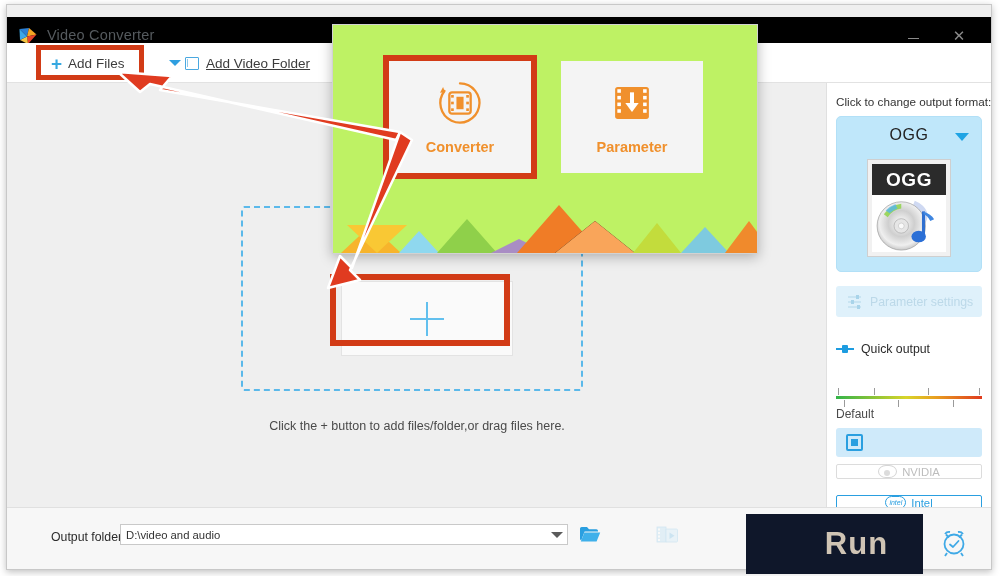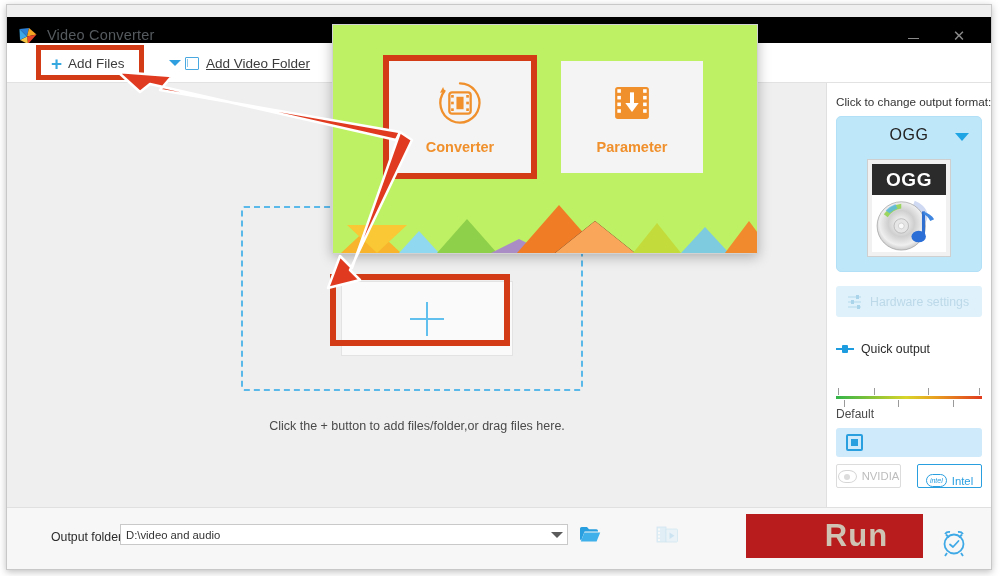--- a/index.html
+++ b/index.html
@@ -203,21 +203,21 @@
     border-radius: 3px; display:flex; align-items:center; padding-left: 10px;
     font-size: 12.3px; color: #4a4a4a;
   }
   .hw-ic {
     width: 17px; height: 17px; margin-right: 8px;
     border: 2px solid #2a9fe0; border-radius: 2px;
     display:flex; align-items:center; justify-content:center;
   }
   .hw-ic span{ width:7px;height:7px;background:#2a9fe0; display:block;}
 
-  .gpus { margin-top: 7px; display:flex; gap: 16px; }
+  .gpus { margin-top: 7px; display:flex; gap: 16px; flex-direction: column; }
   .gpu {
     flex: 1; height: 24px; border: 1px solid #dcdcdc; border-radius: 2px;
     background: #fff; display:flex; align-items:center; justify-content:center;
     font-size: 11.3px; color: #bdbdbd; gap: 5px;
   }
   .gpu.active { border-color: #2a9fe0; color: #2a9fe0; align-items: flex-end; }
   .gpu-badge {
     width:21px;height:13px;border-radius:7px;border:1.3px solid #cfcfcf;
     font-size:7px; display:flex;align-items:center;justify-content:center; color:#cfcfcf;
     font-style: italic;
@@ -255,22 +255,22 @@
   .out-folder {
     position: absolute; left: 572px; top: 17px;
     width: 22px; height: 18px;
   }
   .out-media {
     position: absolute; left: 649px; top: 16px;
     width: 22px; height: 20px; opacity: .35;
   }
   .runbtn {
     position: absolute; right: 68px; top: 6px;
-    width: 177px; height: 44px;
-    background: #b91c1c;
+    width: 177px; height: 60px;
+    background: #0f172a;
     display: flex; align-items: center; justify-content: center;
     font-size: 31px; color: #cfc4b4; font-weight: 700;
     letter-spacing: 1px;
     padding-left: 44px;
   }
   .alarmbtn {
     position: absolute; right: 6px; top: 6px;
     width: 62px; height: 56px;
     display: flex; align-items: center; justify-content: center;
   }
@@ -398,21 +398,21 @@
 
         <div class="parambtn">
           <span class="param-ic">
             <i></i>
               <i></i>
               <i></i>
               <b></b>
               <b></b>
               <b></b>
           </span>
-          <span>Hardware settings</span>
+          <span>Parameter settings</span>
         </div>
 
         <div class="quick">
           <span class="quick-ic">
             <span class="ln"></span>
               <span class="kn"></span>
           </span>
           <span class="quick-label">Quick output</span>
         </div>
 

